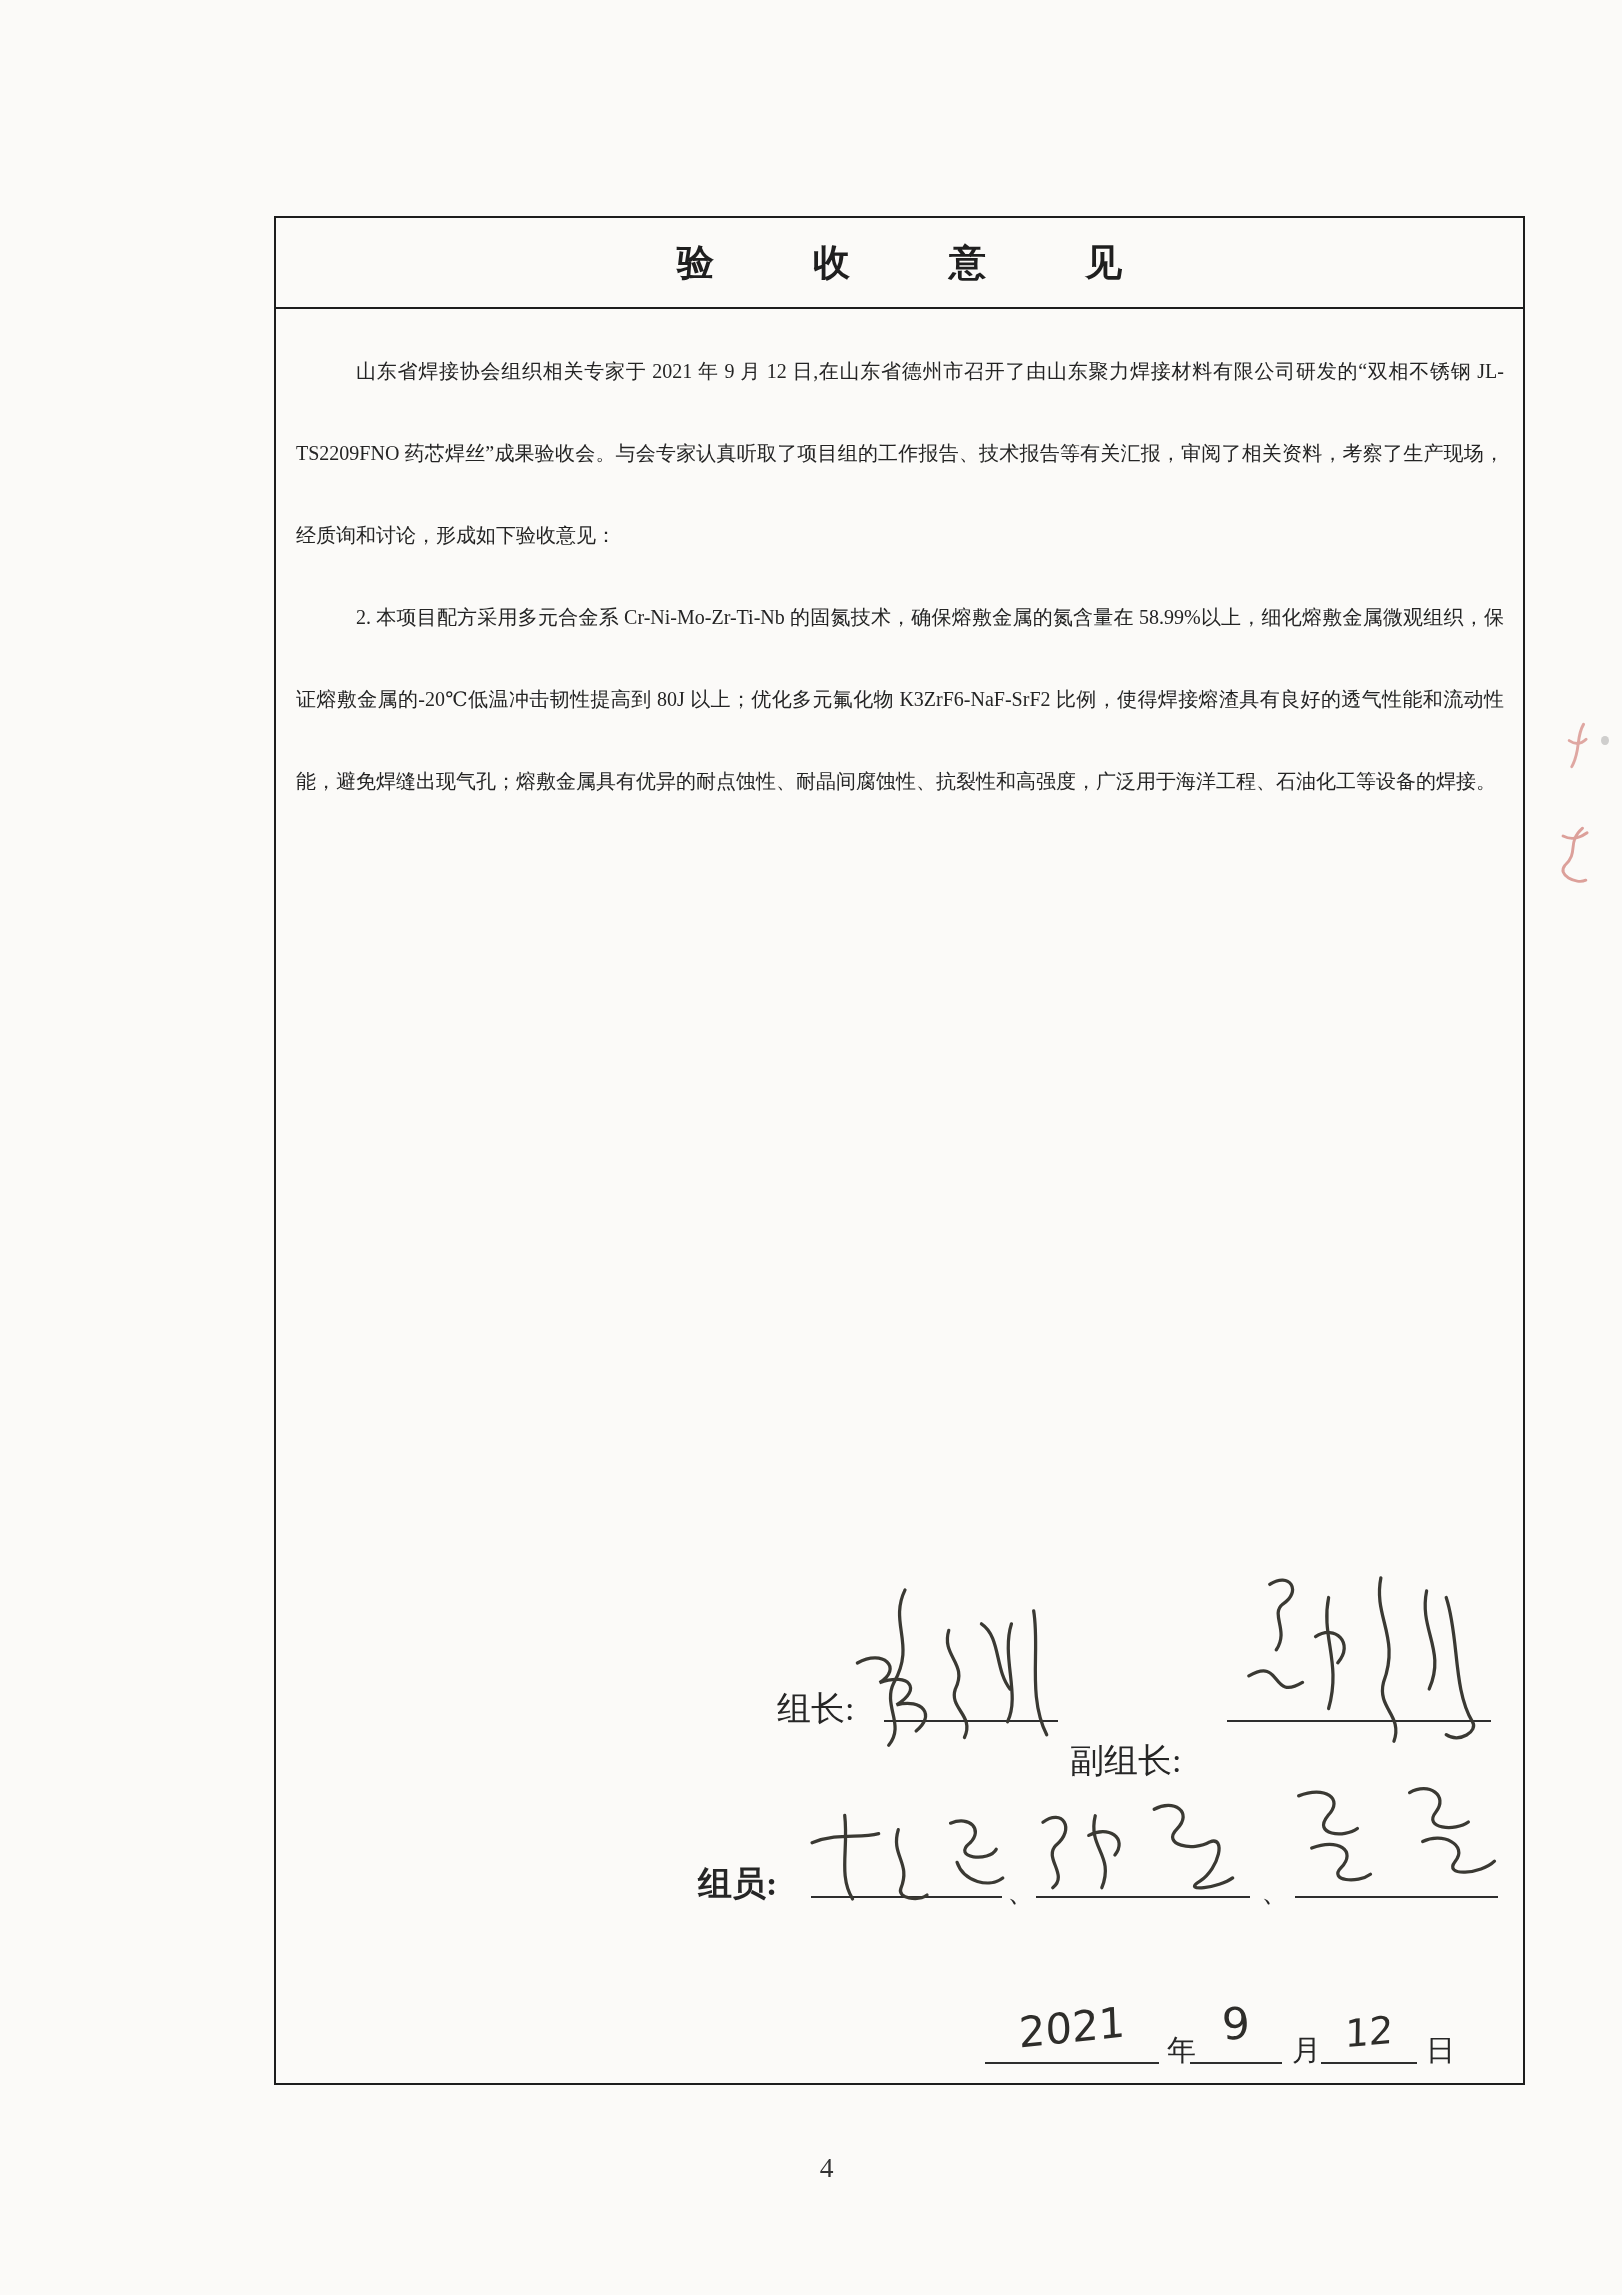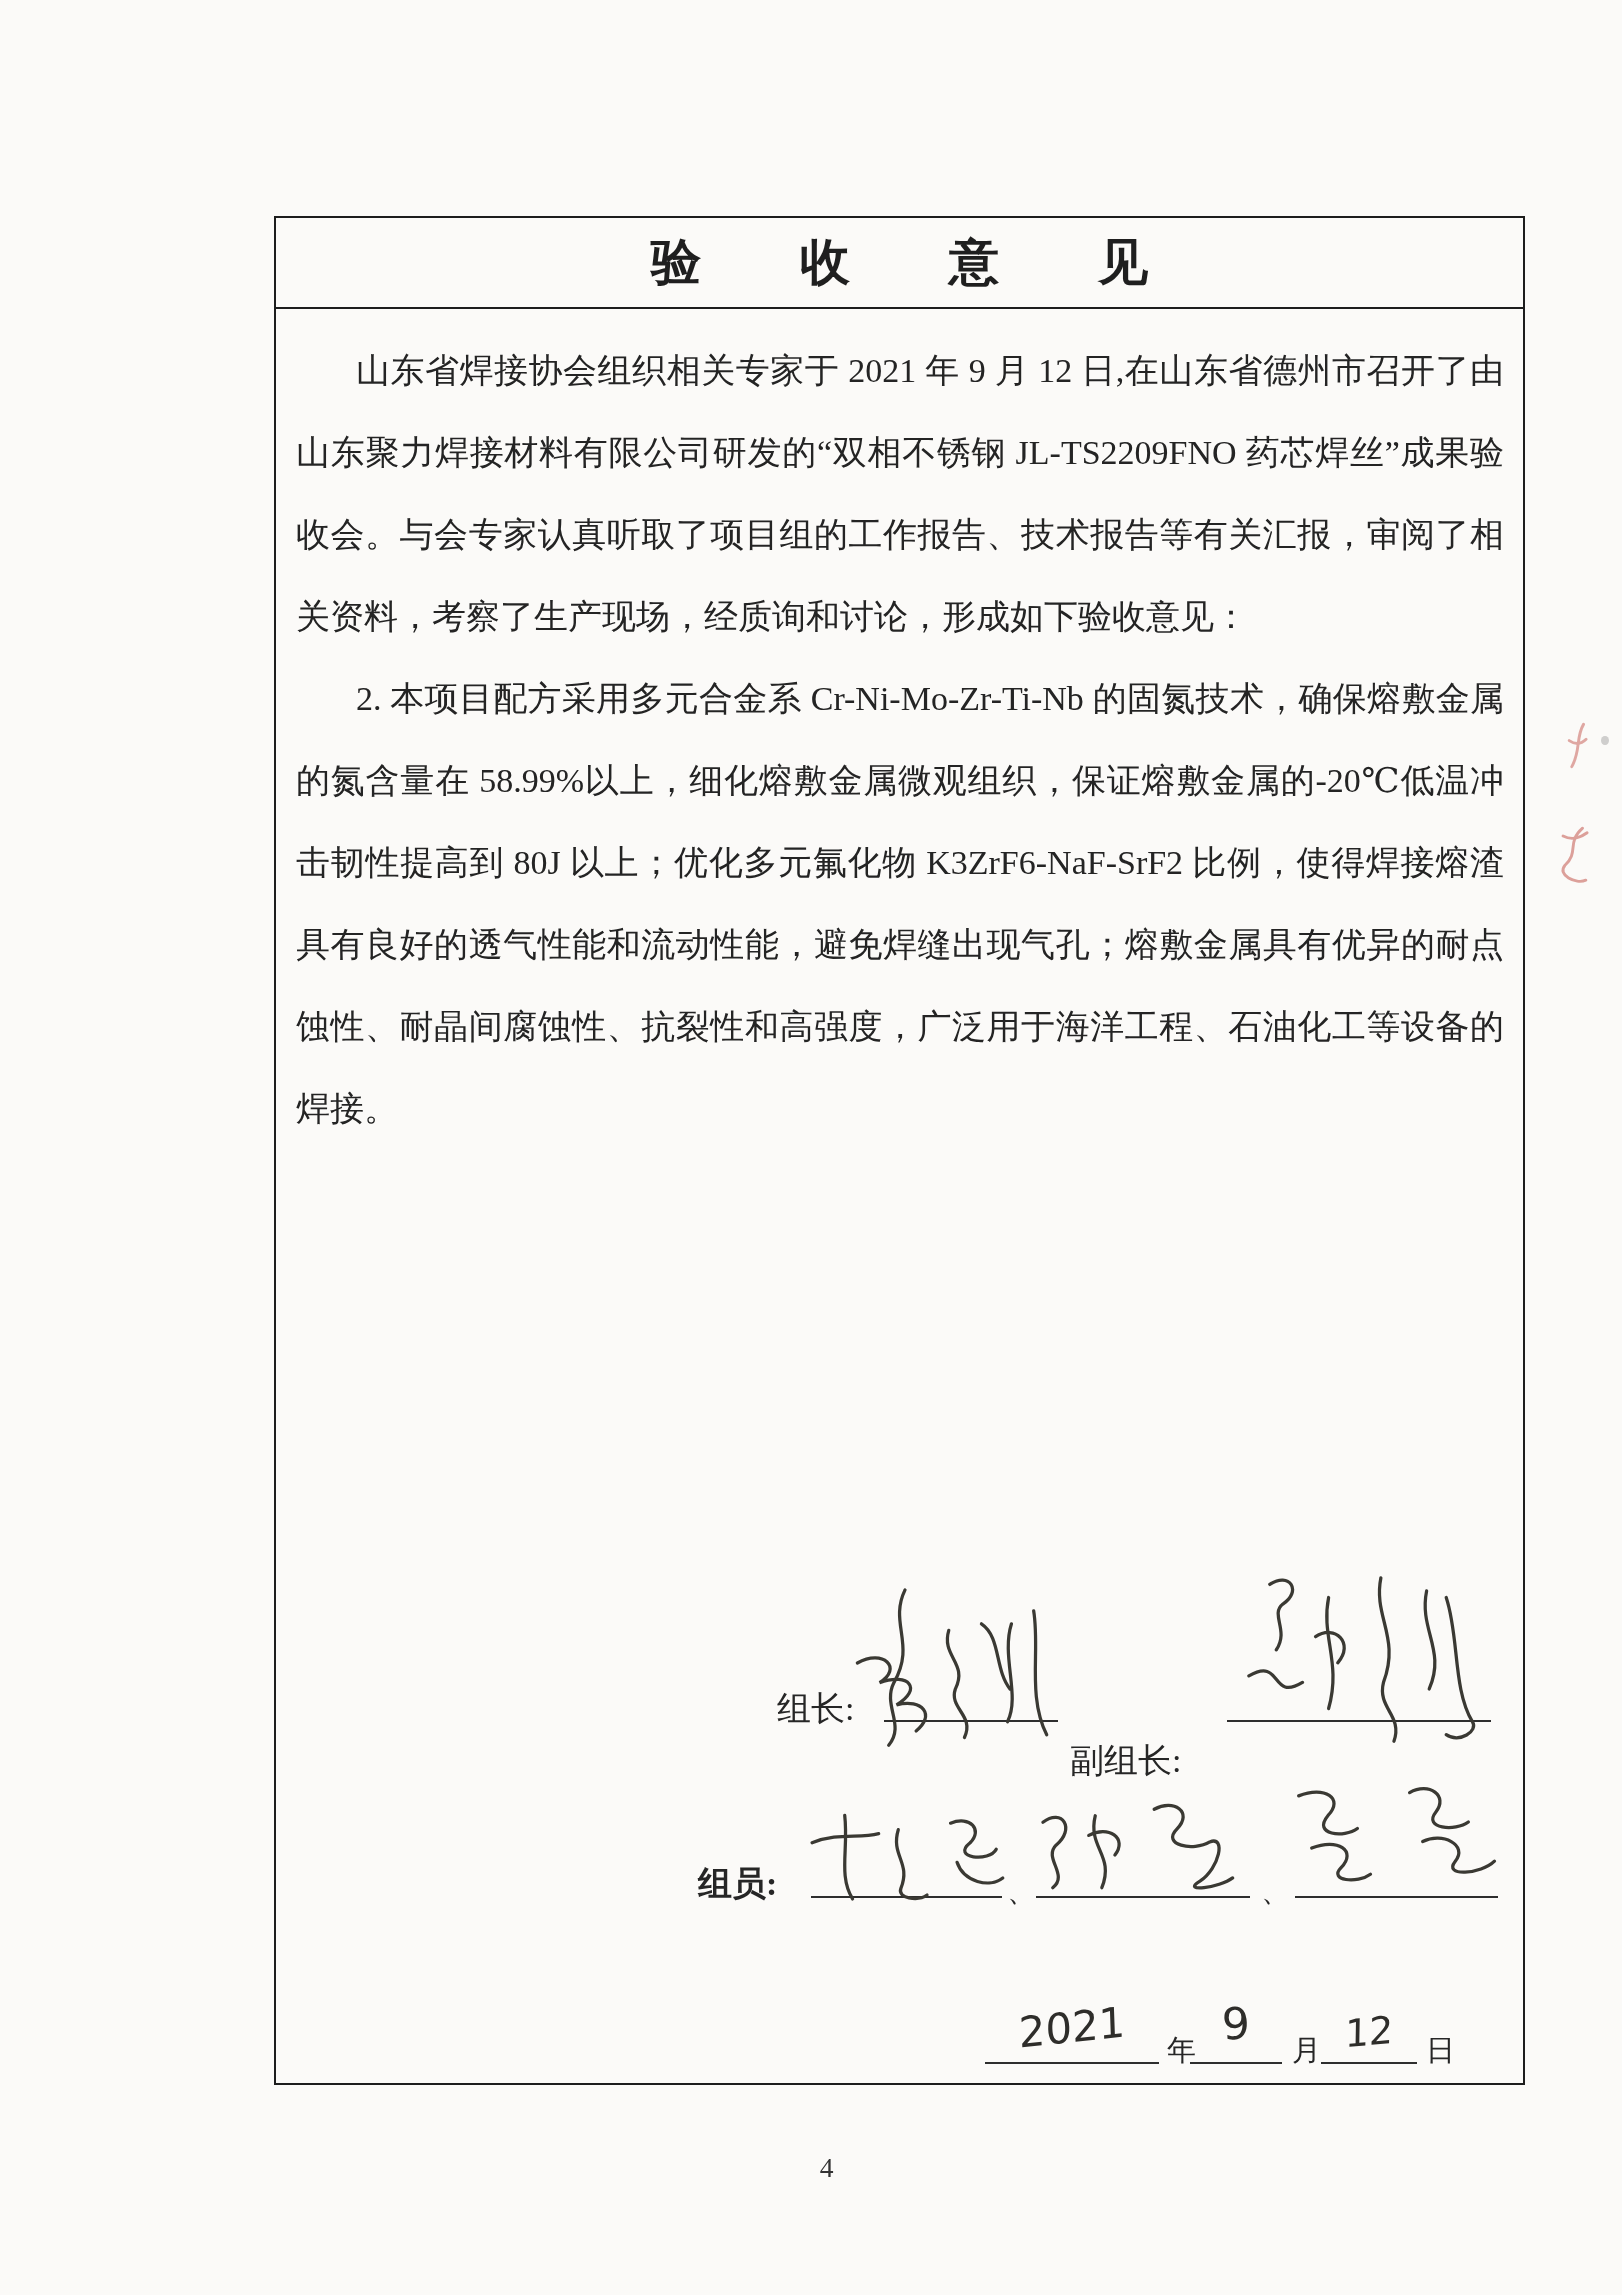--- a/index.html
+++ b/index.html
@@ -17,28 +17,28 @@
     position:absolute;left:274px;top:216px;width:1251px;height:1869px;
     border:2.6px solid #1d1d1d;box-sizing:border-box;background:transparent;
   }
 
   
   .title-band{
     height:91px;border-bottom:2.6px solid #1d1d1d;box-sizing:border-box;
     display:flex;align-items:center;justify-content:center;
   }
   .doc-title{
-    font-size:50px;font-weight:700;color:#1f1f1f;
+    font-size:37px;font-weight:700;color:#1f1f1f;
     letter-spacing:99px;padding-left:99px;white-space:nowrap;
   }
 
   
   .body-text{
     position:absolute;left:20px;top:112px;width:1208px;
-    font-size:34px;line-height:82px;text-align:justify;
+    font-size:20px;line-height:82px;text-align:justify;
     color:#242424;
   }
   .body-text p{margin:0;text-indent:60px;}
 
   
   .sig-label{
     position:absolute;font-size:34px;color:#262626;white-space:nowrap;
   }
   .sig-line{
     position:absolute;height:0;border-bottom:2px solid #2e2e2e;

